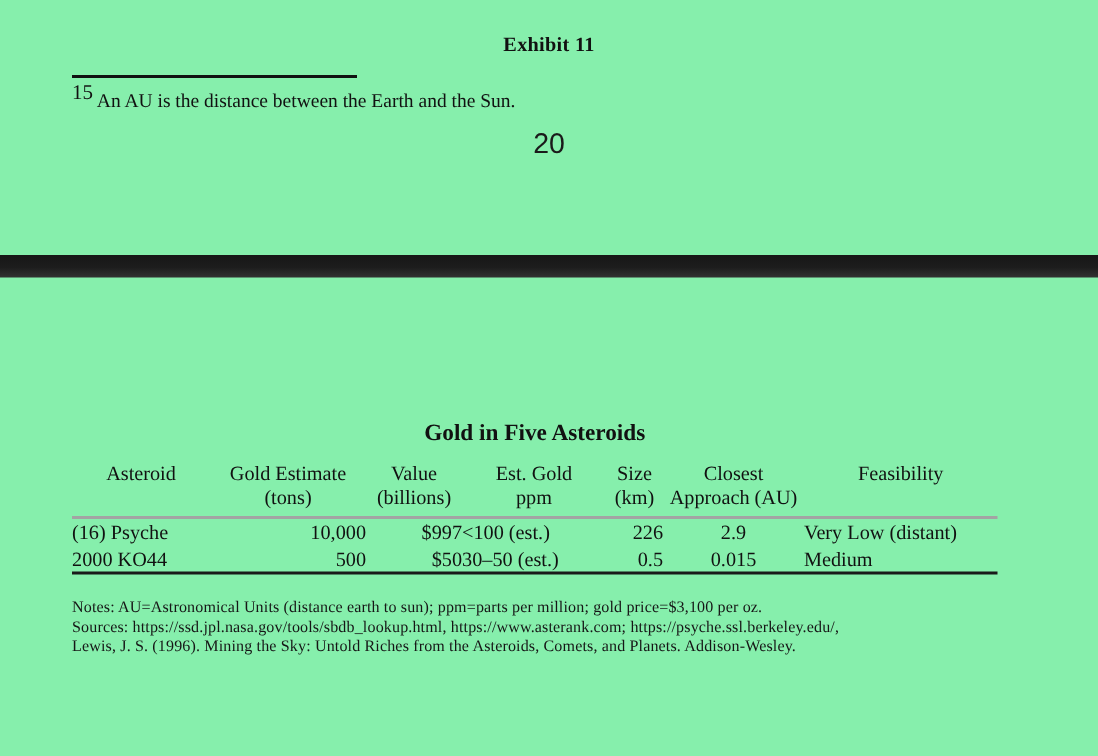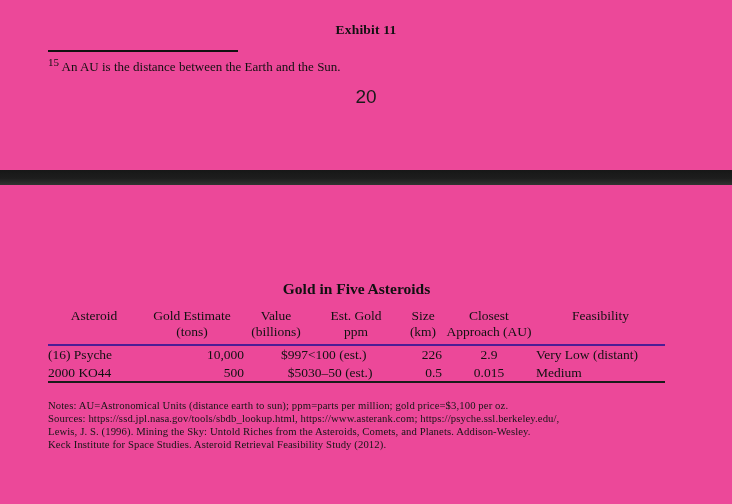--- a/index.html
+++ b/index.html
@@ -4,21 +4,21 @@
 <style>
   html, body {
     margin: 0;
     padding: 0;
     background: #ffffff;
   }
   .screen {
     position: relative;
     width: 732px;
     height: 504px;
-    background: #ec4899;
+    background: #86efac;
     overflow: hidden;
     font-family: "Liberation Serif", serif;
     color: #111111;
   }
 
   
   .exhibit-title {
     position: absolute;
     top: 22px;
     left: 0;
@@ -36,21 +36,21 @@
     height: 2px;
     background: #111111;
   }
   .footnote {
     position: absolute;
     left: 48px;
     top: 59px;
     font-size: 13px;
   }
   .footnote sup {
-    font-size: 11px;
+    font-size: 14px;
     line-height: 0;
   }
   .page-number {
     position: absolute;
     top: 86px;
     left: 0;
     width: 732px;
     text-align: center;
     font-family: "Liberation Sans", sans-serif;
     font-size: 19px;
@@ -89,21 +89,21 @@
     border-bottom: 2px solid #1a1a1a;
   }
   table.asteroids th {
     font-weight: normal;
     text-align: center;
     padding: 0;
     line-height: 17px;
     vertical-align: bottom;
   }
   table.asteroids tr.h2 th {
-    border-bottom: 2px solid #4c1d95;
+    border-bottom: 2px solid #a3a3a3;
     padding-bottom: 5px;
     line-height: 15px;
   }
   table.asteroids td {
     padding: 0;
     height: 17.6px;
     line-height: 17.6px;
     white-space: nowrap;
     overflow: visible;
   }
@@ -198,17 +198,16 @@
           <td class="c-au">0.015</td>
           <td class="c-feas">Medium</td>
         </tr>
       </tbody>
     </table>
 
     <div class="table-notes">
       <div>Notes: AU=Astronomical Units (distance earth to sun); ppm=parts per million; gold price=$3,100 per oz.</div>
       <div>Sources: https://ssd.jpl.nasa.gov/tools/sbdb_lookup.html, https://www.asterank.com; https://psyche.ssl.berkeley.edu/,</div>
       <div>Lewis, J. S. (1996). Mining the Sky: Untold Riches from the Asteroids, Comets, and Planets. Addison-Wesley.</div>
-      <div>Keck Institute for Space Studies. Asteroid Retrieval Feasibility Study (2012).</div>
     </div>
   </div>
 
 </div>
 
 </body></html>

